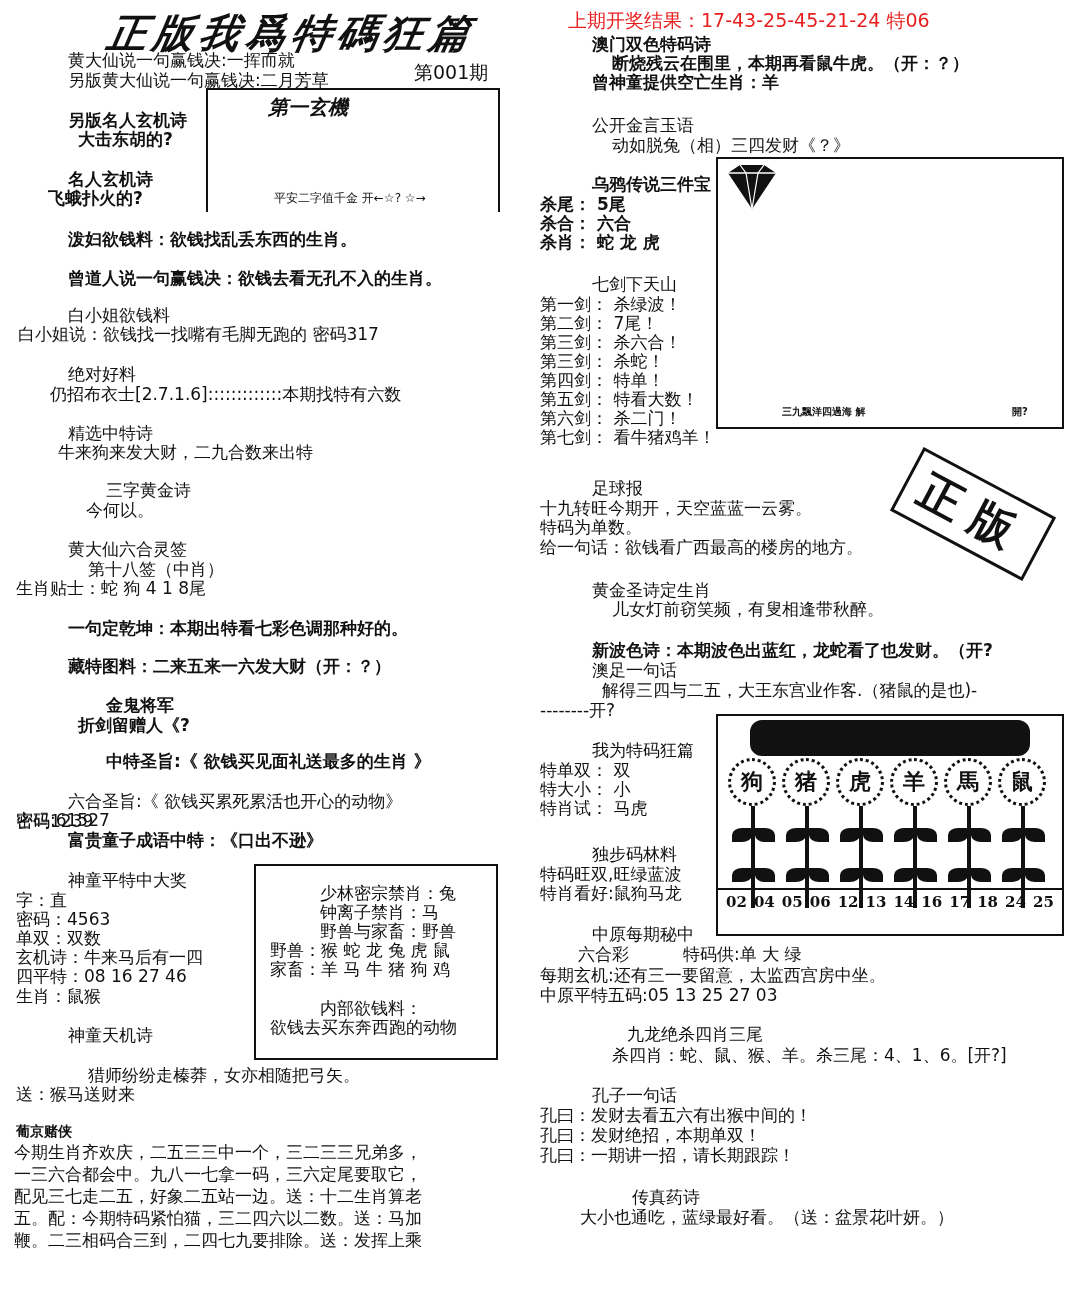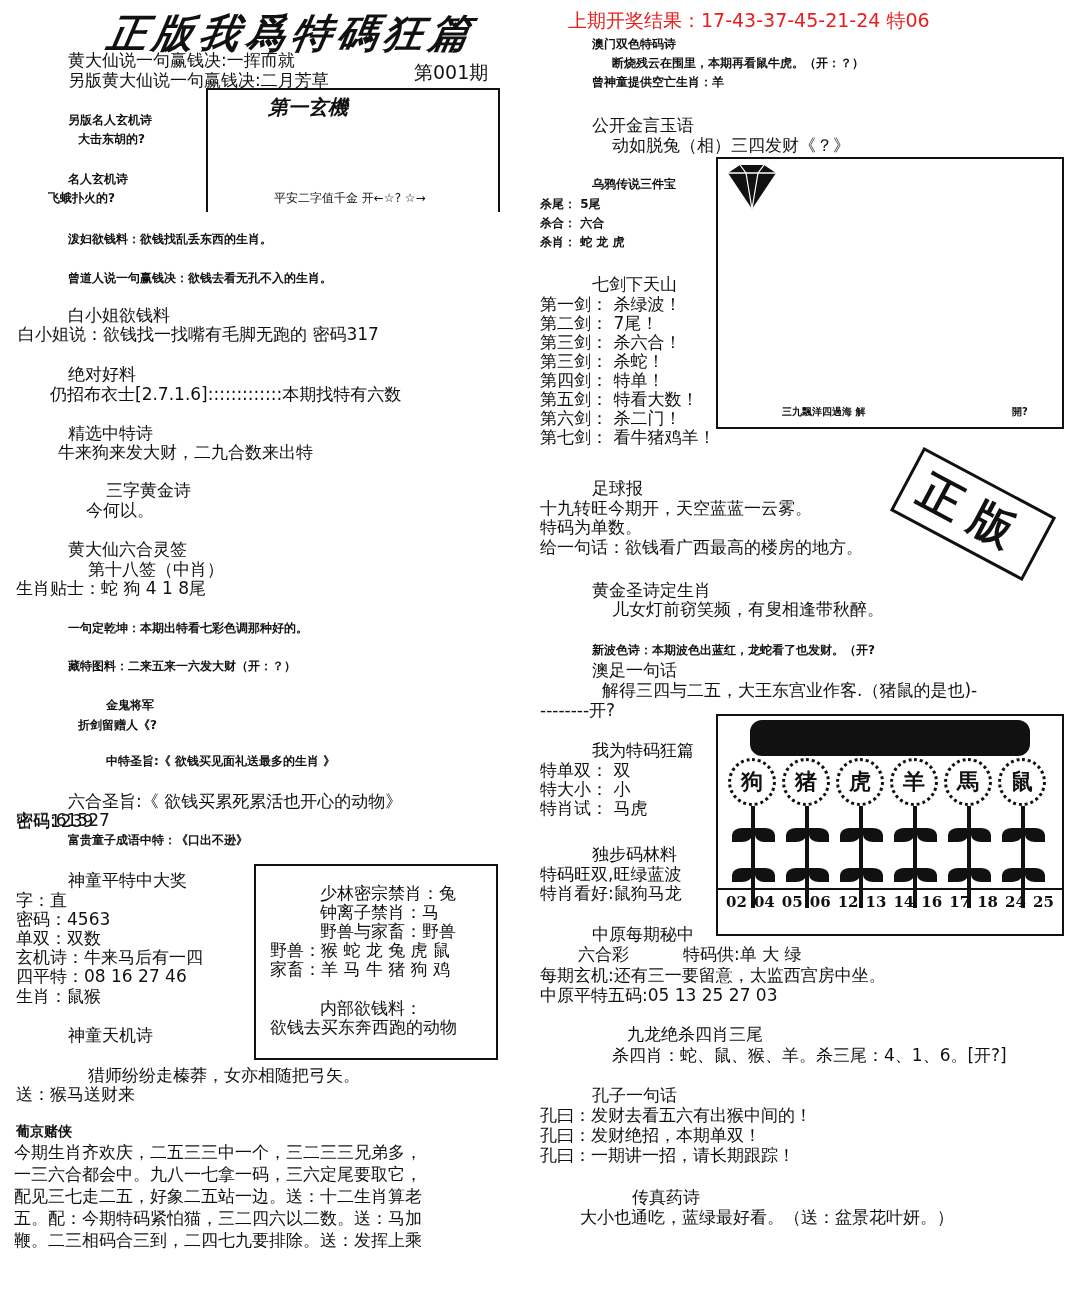--- a/index.html
+++ b/index.html
@@ -1,19 +1,19 @@
 <!DOCTYPE html>
 <html><head>
 <meta charset="utf-8">
 <style>
   * { box-sizing: border-box; margin: 0; padding: 0; }
   html, body { width: 1080px; height: 1303px; background: #ffffff; overflow: hidden; }
   body { position: relative; font-family: "DejaVu Sans", "Liberation Sans", sans-serif; color: #111; }
   .abs { position: absolute; white-space: nowrap; }
-  .t { font-size: 12px; line-height: 19px; font-weight: bold; }
+  .t { font-size: 17px; line-height: 19px; font-weight: bold; }
   .tn { font-size: 17px; line-height: 19px; }
   .title-main { left: 108px; top: 6px; font-size: 40px; font-weight: bold; font-style: italic; letter-spacing: 6px; transform: skewX(-10deg); }
   .issue { left: 414px; top: 60px; font-size: 19px; }
   .red-result { left: 568px; top: 8px; font-size: 19px; color: #e81e1e; }
   .box { position: absolute; border: 2px solid #111; background: #fff; }
   .box-title { font-size: 20px; font-weight: bold; font-style: italic; }
   .hollow { color: #fff; -webkit-text-stroke: 1.5px #111; font-weight: bold; }
   .stamp { position: absolute; left: 898px; top: 478px; width: 150px; height: 72px; border: 3px solid #111; transform: rotate(28deg); display: flex; align-items: center; justify-content: center; font-size: 44px; font-weight: bold; letter-spacing: 14px; background: transparent; }
   .flower-row { position: absolute; left: 10px; top: 42px; display: flex; gap: 4px; }
   .flower { width: 50px; height: 150px; position: relative; }
@@ -21,21 +21,21 @@
   .flower .stem { position: absolute; left: 23px; top: 48px; width: 4px; height: 102px; background: #111; }
   .flower .leaf { position: absolute; width: 20px; height: 14px; background: #111; border-radius: 50% 0 50% 0; }
   .num-grid { position: absolute; left: 0; right: 0; bottom: 0; height: 46px; border-top: 2px solid #111; padding: 3px 8px; font-size: 15px; font-weight: bold; font-family: "DejaVu Serif", serif; }
   .num-grid .row { display: flex; justify-content: space-between; line-height: 19px; }
 </style>
 </head>
 <body>
 
 <div class="abs title-main">正版我爲特碼狂篇</div>
 <div class="abs issue">第001期</div>
-<div class="abs red-result">上期开奖结果：17-43-37-45-21-24 特06</div>
+<div class="abs red-result">上期开奖结果：17-43-25-45-21-24 特06</div>
 
 <div class="abs tn" style="left:68px;top:51px;">黄大仙说一句赢钱决:一挥而就</div>
 <div class="abs tn" style="left:68px;top:71px;">另版黄大仙说一句赢钱决:二月芳草</div>
 
 <div class="abs t" style="left:68px;top:111px;">另版名人玄机诗</div>
 <div class="abs t" style="left:78px;top:130px;">大击东胡的?</div>
 <div class="abs t" style="left:68px;top:170px;">名人玄机诗</div>
 <div class="abs t" style="left:48px;top:189px;">飞蛾扑火的?</div>
 
 <div class="box" style="left:206px;top:88px;width:294px;height:124px;border-bottom:none;">

